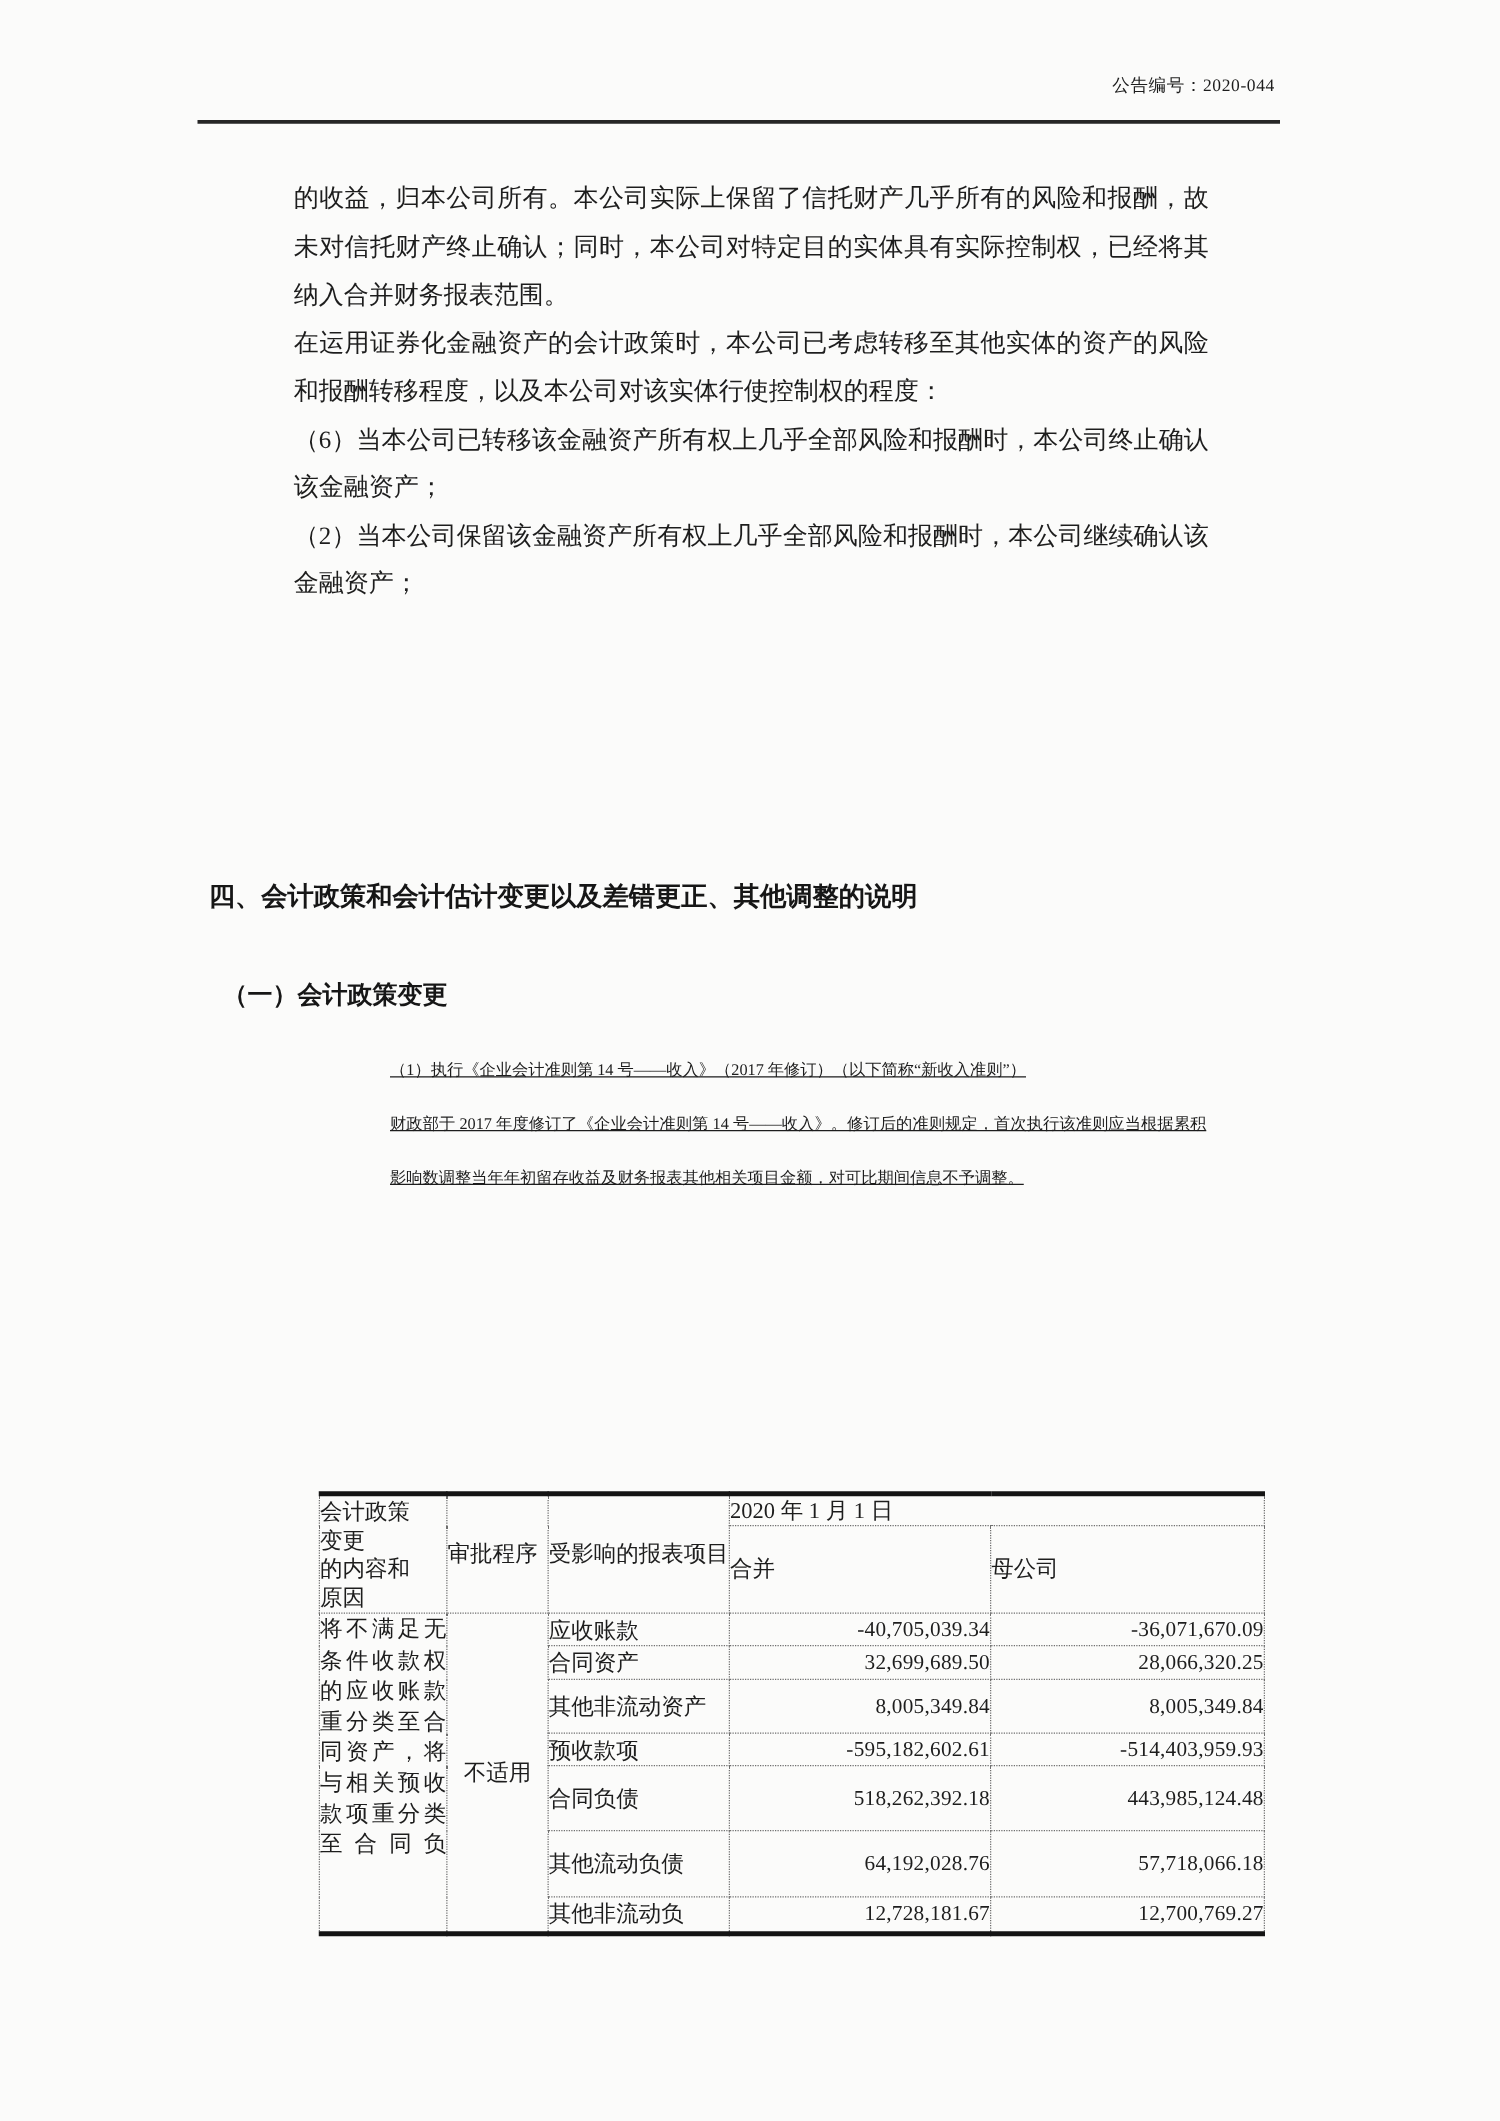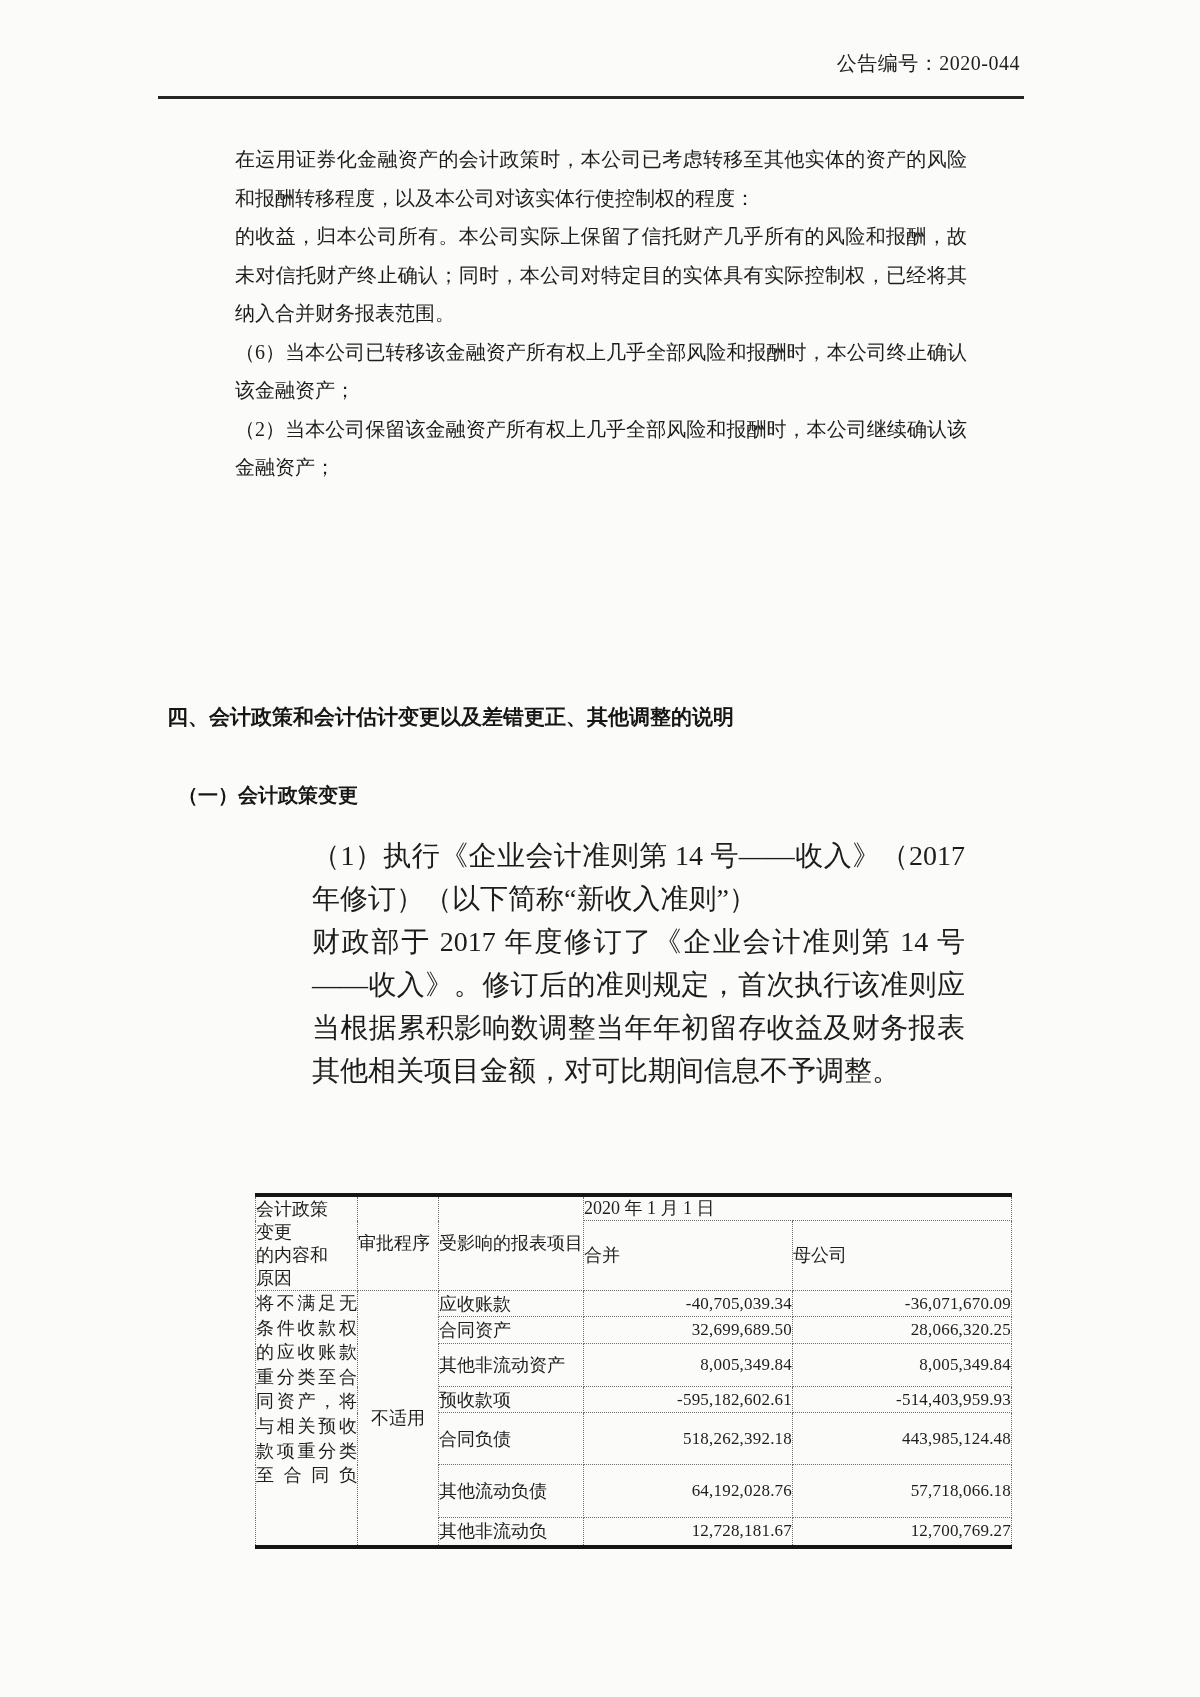--- a/index.html
+++ b/index.html
@@ -7,23 +7,23 @@
     position: relative;
     width: 1200px;
     height: 1697px;
     background: #fbfbfa;
     font-family: "Liberation Serif", "DejaVu Serif", serif;
     color: #1d1d1d;
     overflow: hidden;
   }
   .announce {
     position: absolute;
-    top: 50px;
+    top: 60px;
     right: 180px;
-    font-size: 20px;
+    font-size: 14px;
     letter-spacing: 0.5px;
     text-align: center;
   }
   .rule {
     position: absolute;
     top: 96px;
     left: 158px;
     width: 866px;
     height: 3px;
     background: #262626;
@@ -54,23 +54,24 @@
     font-family: "Liberation Sans", "DejaVu Sans", sans-serif;
     font-weight: bold;
     font-size: 20px;
     color: #161616;
   }
   .sub-text {
     position: absolute;
     top: 834px;
     left: 312px;
     width: 653px;
-    font-size: 28px;
+    font-size: 13px;
     line-height: 43px;
     text-align: justify;
+    text-decoration: underline;
   }
   .sub-text p { margin: 0; }
   table.policy {
     position: absolute;
     top: 1193px;
     left: 255px;
     width: 756px;
     border-collapse: collapse;
     table-layout: fixed;
     border-top: 4px solid #141414;
@@ -109,22 +110,22 @@
 </style>
 </head>
 <body>
 
 <div class="page">
 
   <div class="announce">公告编号：2020-044</div>
   <div class="rule"></div>
 
   <div class="main-text">
+    <p>的收益，归本公司所有。本公司实际上保留了信托财产几乎所有的风险和报酬，故未对信托财产终止确认；同时，本公司对特定目的实体具有实际控制权，已经将其纳入合并财务报表范围。</p>
     <p>在运用证券化金融资产的会计政策时，本公司已考虑转移至其他实体的资产的风险和报酬转移程度，以及本公司对该实体行使控制权的程度：</p>
-    <p>的收益，归本公司所有。本公司实际上保留了信托财产几乎所有的风险和报酬，故未对信托财产终止确认；同时，本公司对特定目的实体具有实际控制权，已经将其纳入合并财务报表范围。</p>
     <p>（6）当本公司已转移该金融资产所有权上几乎全部风险和报酬时，本公司终止确认该金融资产；</p>
     <p>（2）当本公司保留该金融资产所有权上几乎全部风险和报酬时，本公司继续确认该金融资产；</p>
   </div>
 
   <div class="sec-heading">四、会计政策和会计估计变更以及差错更正、其他调整的说明</div>
   <div class="sub-heading">（一）会计政策变更</div>
 
   <div class="sub-text">
     <p>（1）执行《企业会计准则第 14 号——收入》（2017 年修订）（以下简称“新收入准则”）</p>
     <p>财政部于 2017 年度修订了《企业会计准则第 14 号——收入》。修订后的准则规定，首次执行该准则应当根据累积影响数调整当年年初留存收益及财务报表其他相关项目金额，对可比期间信息不予调整。</p>

